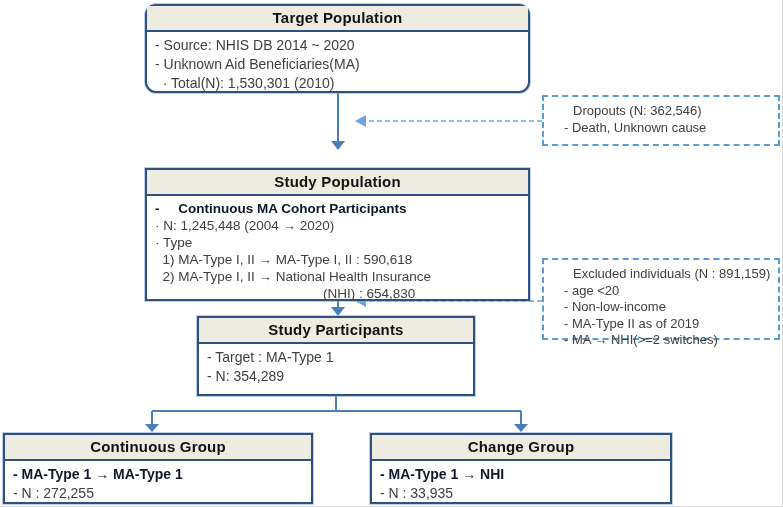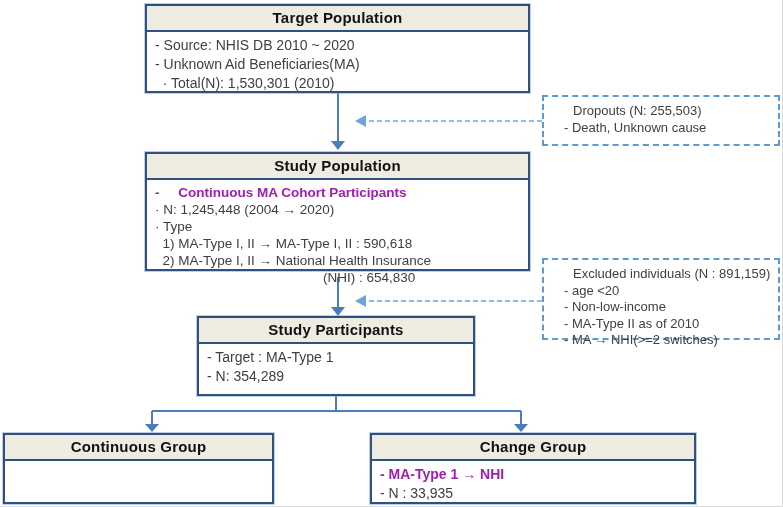--- a/index.html
+++ b/index.html
@@ -17,21 +17,21 @@
   }
   .box-header{
     box-sizing:border-box;height:26px;line-height:24px;text-align:center;
     background:var(--header-fill,#eeece1);
     border-bottom:2px solid var(--box-border,#2e5182);
     font-size:15px;font-weight:bold;color:#111111;letter-spacing:.2px;
   }
   .box-body{padding:4px 6px 2px 8px;color:var(--text,#404040);}
   .line{white-space:pre-wrap;font-size:14px;line-height:19px;}
   .sm .line{font-size:13.5px;line-height:17px;}
-  .bold{font-weight:bold;color:#a21caf;}
+  .bold{font-weight:bold;color:#0f172a;}
   .indent-nhi{padding-left:168px;}
   .dashed-box{
     position:absolute;box-sizing:border-box;background:#ffffff;
     border:2px dashed var(--dashed-border,#5b9bd5);
     padding:6px 4px 4px 20px;color:var(--text,#404040);
   }
   .dashed-box .line{font-size:13px;line-height:16.5px;}
   .dashed-box .first{padding-left:9px;}
 </style>
 </head>
@@ -51,67 +51,71 @@
     <polygon points="145,424 159,424 152,432" fill="#4a7ebb"></polygon>
     <polygon points="514,424 528,424 521,432" fill="#4a7ebb"></polygon>
 
     <line x1="542" y1="121" x2="366" y2="121" stroke-width="1.6" stroke-dasharray="5,3" stroke="#6fa3dc"></line>
     <polygon points="366,115 366,127 355,121" fill="#6fa3dc"></polygon>
 
     <line x1="542" y1="301" x2="366" y2="301" stroke-width="1.6" stroke-dasharray="5,3" stroke="#6fa3dc"></line>
     <polygon points="366,295 366,307 355,301" fill="#6fa3dc"></polygon>
   </svg>
 
-  <div class="box" style="left:145px;top:4px;width:385px;height:89px;">
+  <div class="box" style="left:145px;top:4px;width:385px;height:89px;border-radius:11px;">
     <div class="box-header">Target Population</div>
     <div class="box-body">
-      <div class="line">- Source: NHIS DB 2010 ~ 2020</div>
+      <div class="line">- Source: NHIS DB 2014 ~ 2020</div>
       <div class="line">- Unknown Aid Beneficiaries(MA)</div>
       <div class="line">  · Total(N): 1,530,301 (2010)</div>
     </div>
   </div>
 
   <div class="dashed-box" style="left:542px;top:95px;width:238px;height:51px;">
-    <div class="line first">Dropouts (N: 255,503)</div>
+    <div class="line first">Dropouts (N: 362,546)</div>
     <div class="line">- Death, Unknown cause</div>
   </div>
 
-  <div class="box sm" style="left:145px;top:152px;width:385px;height:119px;">
+  <div class="box sm" style="left:145px;top:168px;width:385px;height:133px;">
     <div class="box-header">Study Population</div>
     <div class="box-body">
       <div class="line bold">-     Continuous MA Cohort Participants</div>
       <div class="line">· N: 1,245,448 (2004 → 2020)</div>
       <div class="line">· Type</div>
       <div class="line">  1) MA-Type I, II → MA-Type I, II : 590,618</div>
       <div class="line">  2) MA-Type I, II → National Health Insurance</div>
       <div class="line indent-nhi">(NHI) : 654,830</div>
     </div>
   </div>
 
   <div class="dashed-box" style="left:542px;top:258px;width:238px;height:82px;">
     <div class="line first">Excluded individuals (N : 891,159)</div>
     <div class="line">- age &lt;20</div>
     <div class="line">- Non-low-income</div>
-    <div class="line">- MA-Type II as of 2010</div>
+    <div class="line">- MA-Type II as of 2019</div>
     <div class="line">- MA → NHI(&gt;=2 switches)</div>
   </div>
 
   <div class="box" style="left:197px;top:316px;width:278px;height:80px;">
     <div class="box-header">Study Participants</div>
     <div class="box-body">
       <div class="line">- Target : MA-Type 1</div>
       <div class="line">- N: 354,289</div>
     </div>
   </div>
 
-  <div class="box" style="left:3px;top:433px;width:271px;height:71px;">
+  <div class="box" style="left:3px;top:433px;width:310px;height:71px;">
     <div class="box-header">Continuous Group</div>
+    <div class="box-body">
+      <div class="line bold">- MA-Type 1 → MA-Type 1</div>
+      <div class="line">- N : 272,255</div>
+    </div>
   </div>
 
-  <div class="box" style="left:370px;top:433px;width:326px;height:71px;">
+  <div class="box" style="left:370px;top:433px;width:302px;height:71px;">
     <div class="box-header">Change Group</div>
     <div class="box-body">
       <div class="line bold">- MA-Type 1 → NHI</div>
       <div class="line">- N : 33,935</div>
     </div>
   </div>
 
 </div>
 
 </body></html>

